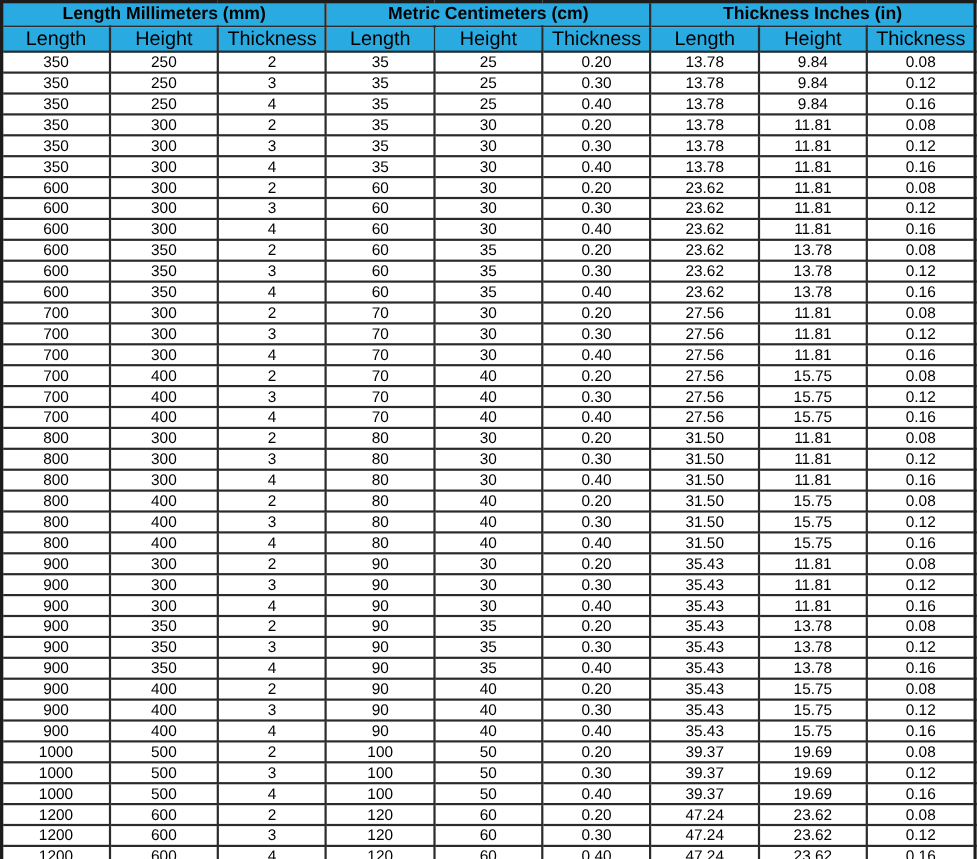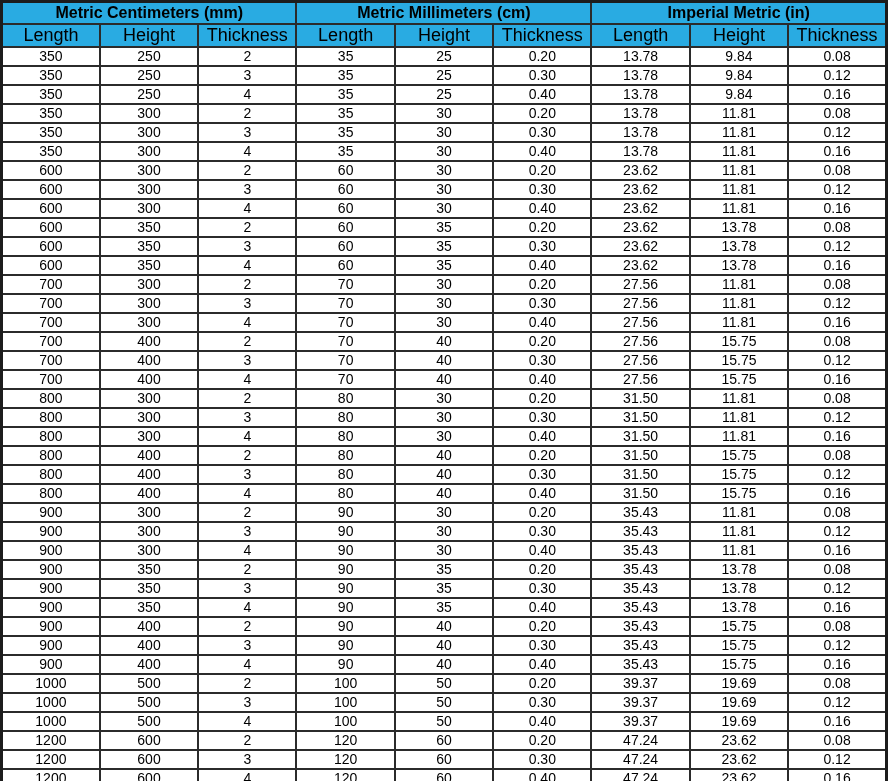--- a/index.html
+++ b/index.html
@@ -50,23 +50,23 @@
     font-size: 14px;
     height: 19px;
   }
 </style>
 </head>
 <body>
 
 <table class="conv-table">
   <thead>
     <tr class="group-row">
-      <th colspan="3">Metric Centimeters (mm)</th>
-      <th colspan="3">Metric Millimeters (cm)</th>
-      <th colspan="3">Imperial Metric (in)</th>
+      <th colspan="3">Length Millimeters (mm)</th>
+      <th colspan="3">Metric Centimeters (cm)</th>
+      <th colspan="3">Thickness Inches (in)</th>
     </tr>
     <tr class="col-row">
       <th>Length</th>
       <th>Height</th>
       <th>Thickness</th>
       <th>Length</th>
       <th>Height</th>
       <th>Thickness</th>
       <th>Length</th>
       <th>Height</th>

